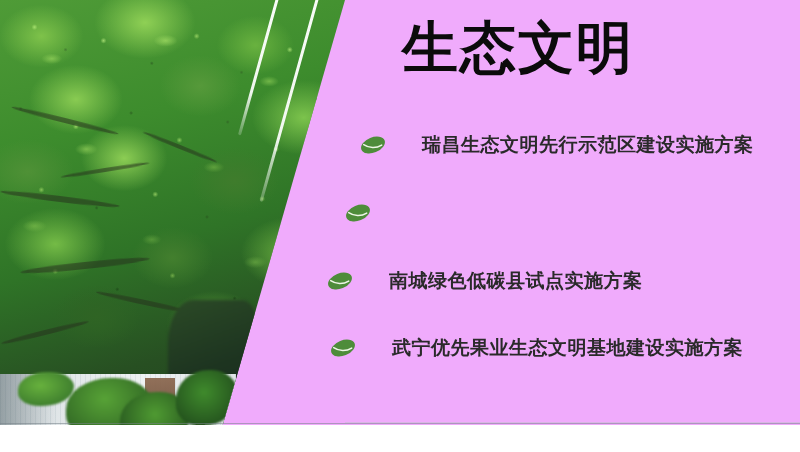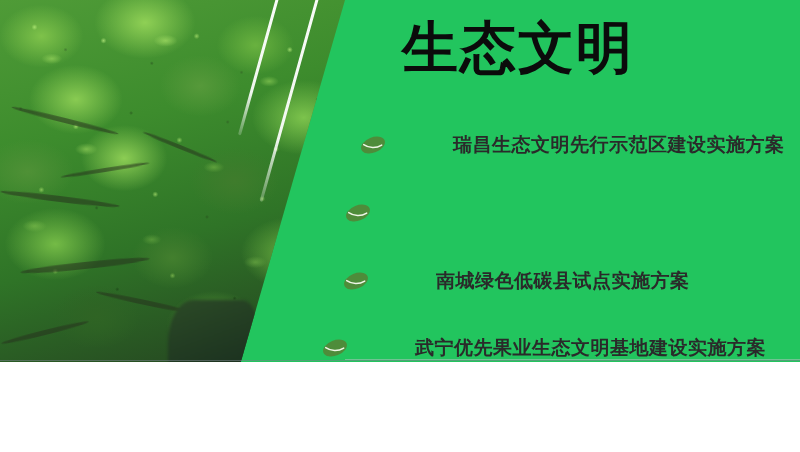--- a/index.html
+++ b/index.html
@@ -3,23 +3,23 @@
 <meta charset="utf-8">
 <style>
   html, body {
     margin: 0;
     padding: 0;
     background: #ffffff;
   }
   #slide {
     position: relative;
     width: 800px;
-    height: 362px;
+    height: 425px;
     overflow: hidden;
-    background: #22c55e;
+    background: #f0abfc;
     font-family: Liberation Sans, sans-serif;
     user-select: none;
   }
 
   
   .photo-panel {
     position: absolute;
     left: 0; top: 0;
     width: 345px;
     height: 452px;
@@ -178,44 +178,43 @@
     white-space: nowrap;
   }
 
   .list { position: absolute; left: 0; top: 0; width: 800px; height: 452px; }
 
   .list-item {
     position: absolute;
     display: flex;
     align-items: center;
     white-space: nowrap;
-    gap: 31px;
   }
   .leaf {
     position: relative;
     width: 30px;
     height: 30px;
     flex: 0 0 30px;
   }
   .leaf svg { display: block; width: 30px; height: 30px; }
 
   .item-label {
     font-size: 19px;
     font-weight: 700;
     color: #2a2a2a;
     letter-spacing: .5px;
   }
 
   .li-1 { left: 358px; top: 130px; }
   .li-1 .item-label { margin-left: 34px; }
   .li-2 { left: 343px; top: 198px; }
   .li-2 .item-label { margin-left: 34px; }
-  .li-3 { left: 341px; top: 266px; }
+  .li-3 { left: 325px; top: 266px; }
   .li-3 .item-label { margin-left: 34px; }
-  .li-4 { left: 320px; top: 333px; justify-content: flex-end; }
+  .li-4 { left: 328px; top: 333px; justify-content: flex-end; }
   .li-4 .item-label { margin-left: 34px; }
 </style>
 </head>
 <body>
 
 <div id="slide">
 
   <div class="photo-panel">
     <div class="photo-img">
       <div class="canopy-base"></div>

